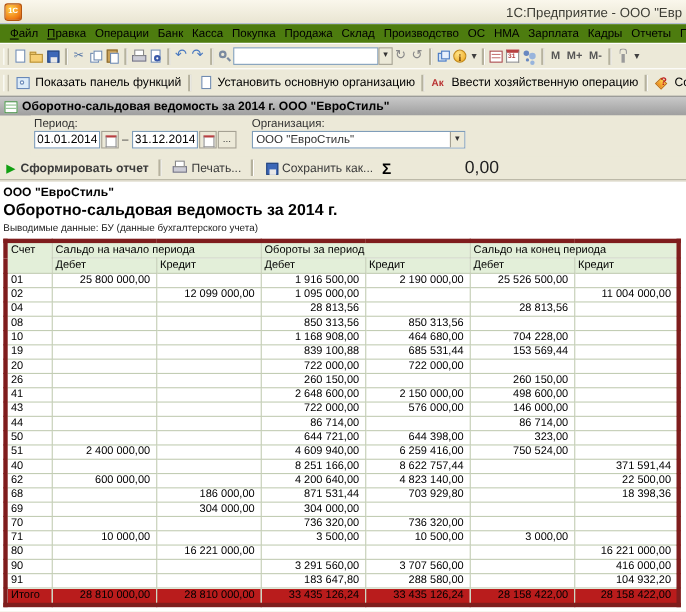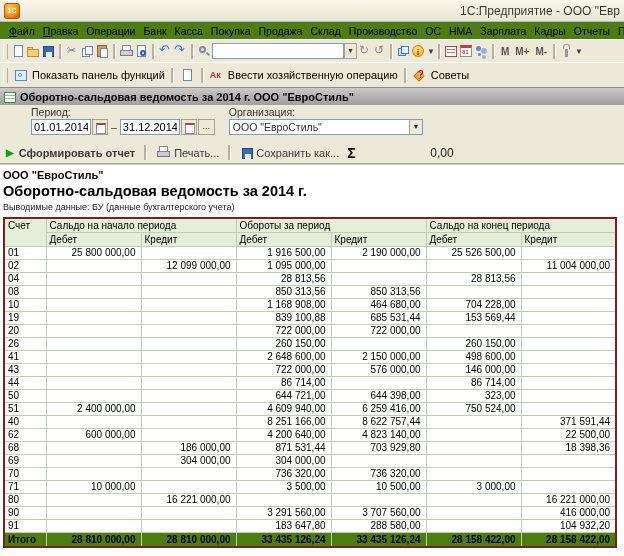--- a/index.html
+++ b/index.html
@@ -97,38 +97,38 @@
   .combo{display:flex;align-items:center;width:194px;height:16px;box-sizing:border-box;border:1px solid #7f9db9;background:#fff;}
   .combo .val{flex:1;font-size:10.5px;padding:0 3px;white-space:nowrap;overflow:hidden;}
   .combo .dd{height:14px;border:1px solid #a5a193;border-right:none;border-top:none;border-bottom:none;line-height:13px;}
 
   .actionbar{flex:0 0 21px;display:flex;align-items:center;gap:4px;background:#ece9d8;
     border-bottom:1px solid #a8a494;padding:0 4px;font-size:11px;}
   .play{color:#12a012;font-size:10px;margin-right:2px;}
   .gen{font-weight:bold;}
   .abtn{display:flex;align-items:center;gap:3px;color:#3a3a3a;padding:0 2px;}
   .sigma{font-weight:bold;font-size:14px;padding:0 2px;}
-  .sumval{width:70px;text-align:right;font-size:12px;color:#222;margin-left:22px;}
+  .sumval{width:70px;text-align:right;font-size:16px;color:#222;margin-left:22px;}
 
   
   .report-body{flex:1;background:#fff;padding:3px 0 0 3px;overflow:hidden;border-top:1px solid #d4d0bc;}
   .org-line{font-size:11px;font-weight:bold;line-height:14px;}
   .rep-title{font-size:14.5px;font-weight:bold;line-height:19px;}
   .rep-note{font-size:9px;color:#222;line-height:12px;margin-bottom:4px;}
 
   table.tb{border-collapse:collapse;table-layout:fixed;width:612px;font-size:10px;}
   .tb col.c-acct{width:42px;}
   .tb col.c-num{width:95px;}
   .tb th,.tb td{border:1px solid #c2cdb4;padding:0 5px 0 3px;height:12px;line-height:12px;
     white-space:nowrap;overflow:hidden;font-weight:normal;}
-  .tb{border:2px solid #7f1d1d;}
+  .tb{border:4px solid #7f1d1d;}
   .tb thead th{background:#e3efd9;text-align:left;height:13px;line-height:13px;}
   .tb td.num{text-align:right;}
   .tb td.acct{text-align:left;}
-  .tb tfoot td{background:#4d7c0f;font-weight:bold;height:13px;line-height:13px;}
+  .tb tfoot td{background:#b91c1c;font-weight:normal;height:13px;line-height:13px;}
 </style>
 </head>
 <body>
 
 <div class="app">
 
   <div class="titlebar">
     <span class="app-logo">1С</span>
     <span class="wtitle">1С:Предприятие - ООО "Евр</span>
   </div>
@@ -191,20 +191,21 @@
 
   <div class="toolbar tb2">
     <span class="grip"></span>
     <span class="tbtn">
       <span class="i i-panel"></span>
       <span>Показать панель функций</span>
     </span>
     <span class="sep"></span>
     <span class="tbtn">
       <span class="i i-doc"></span>
+      <span>Установить основную организацию</span>
     </span>
     <span class="sep"></span>
     <span class="tbtn">
       <span class="i i-ak"></span>
       <span>Ввести хозяйственную операцию</span>
     </span>
     <span class="sep"></span>
     <span class="tbtn">
       <span class="i i-tips"></span>
       <span>Советы</span>

